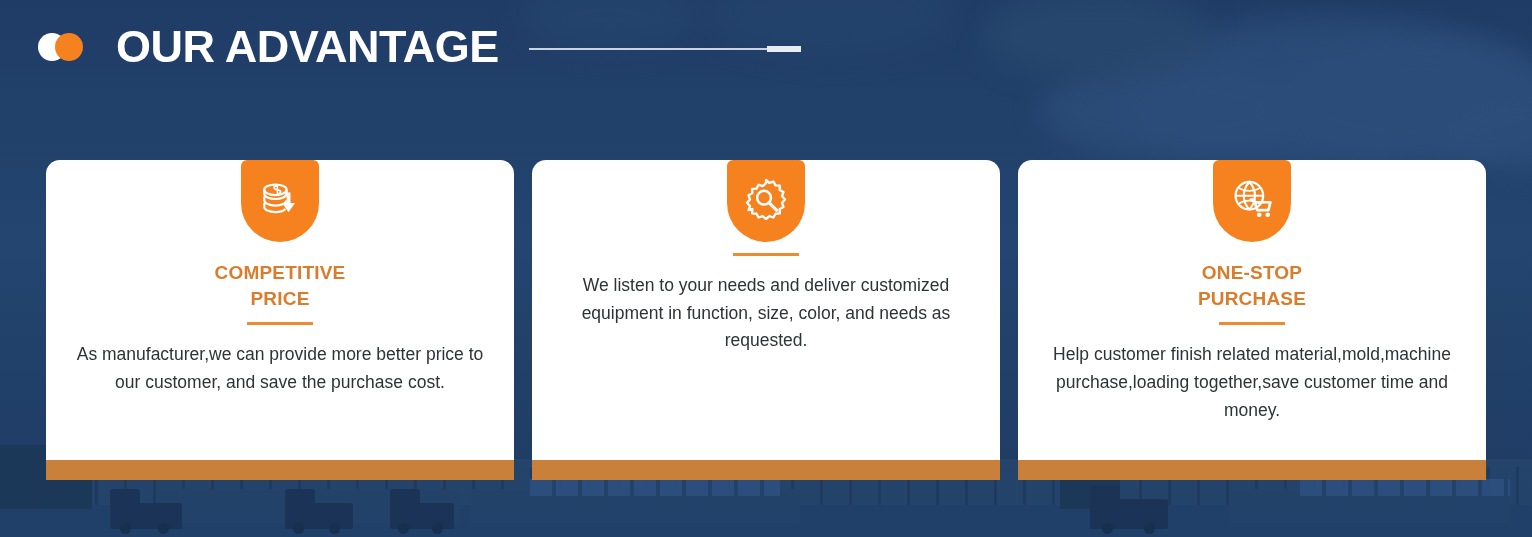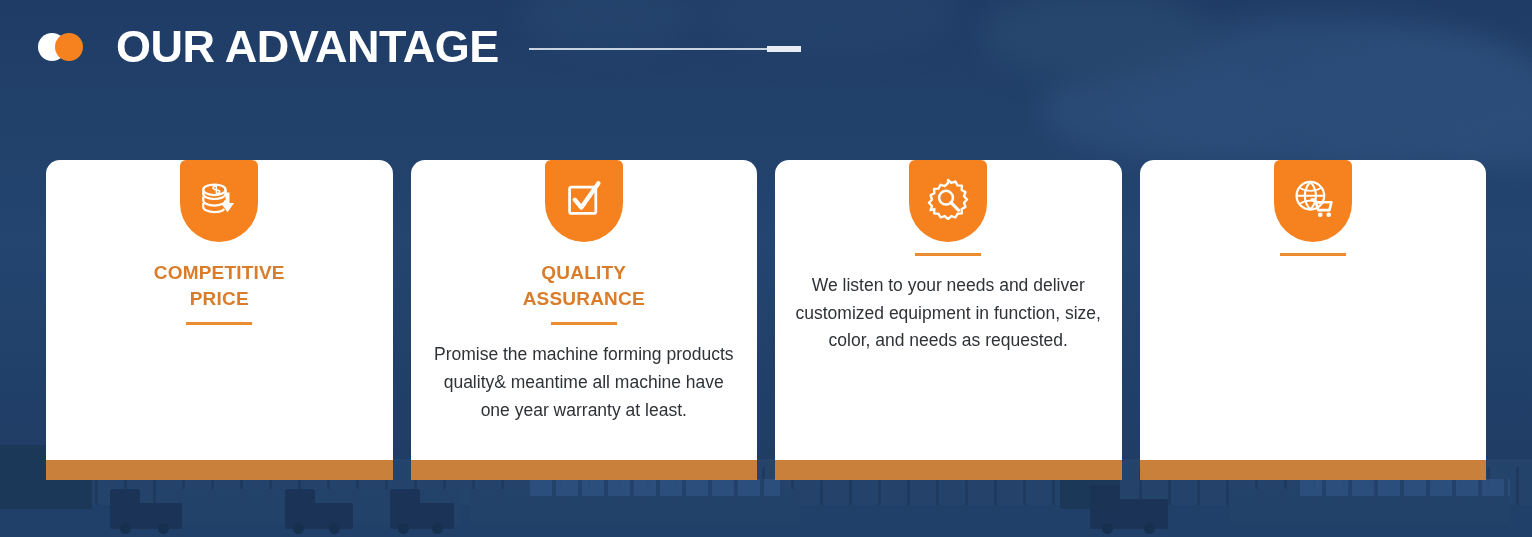--- a/index.html
+++ b/index.html
@@ -291,39 +291,25 @@
             <path d="M8 28v6c0 4.4 7.6 8 17 8s17-3.6 17-8" stroke="#fff" stroke-width="3.4" fill="none"></path>
             <path d="M8 38v6c0 4.4 7.6 8 17 8s13-2 15-5" stroke="#fff" stroke-width="3.4" fill="none"></path>
             <path d="M28 12c-3 0-5 1.2-5 3s2 2.6 5 3 5 1.4 5 3-2 3-5 3" stroke="#fff" stroke-width="2.6" fill="none" stroke-linecap="round"></path>
             <path d="M28 10v12" stroke="#fff" stroke-width="2.2" stroke-linecap="round"></path>
             <path d="M48 22v16h7L45 52 35 38h7V22z" fill="#fff"></path>
           </svg>
         </div>
         <div class="card-title">COMPETITIVE
 PRICE</div>
         <div class="divider"></div>
+        <div class="card-text">As manufacturer,we can provide more better price to our customer, and save the purchase cost.</div>
       </div>
       <div class="card-foot"></div>
     </div>
 
-    <div class="card">
-      <div class="card-body">
-        <div class="badge">
-          <svg viewBox="0 0 64 64" fill="none" xmlns="http://www.w3.org/2000/svg">
-            <rect x="10" y="14" width="40" height="40" rx="3" stroke="#fff" stroke-width="4.2"></rect>
-            <path d="M18 33l10 12L54 8" stroke="#fff" stroke-width="6.5" stroke-linecap="round" stroke-linejoin="round" fill="none"></path>
-          </svg>
-        </div>
-        <div class="card-title">QUALITY
-ASSURANCE</div>
-        <div class="divider"></div>
-        <div class="card-text">Promise the machine forming products quality&amp; meantime all machine have one year warranty at least.</div>
-      </div>
-      <div class="card-foot"></div>
-    </div>
 
     <div class="card">
       <div class="card-body">
         <div class="badge">
           <svg viewBox="0 0 64 64" fill="none" xmlns="http://www.w3.org/2000/svg">
             <path d="M32 3l5 4.6 6.3-2.2 3.2 5.8 6.7.4-.4 6.7 5.8 3.2-2.2 6.3 4.6 5-4.6 5 2.2 6.3-5.8 3.2.4 6.7-6.7.4-3.2 5.8-6.3-2.2-5 4.6-5-4.6-6.3 2.2-3.2-5.8-6.7-.4.4-6.7L5.4 49l2.2-6.3L3 37.7l4.6-5-2.2-6.3 5.8-3.2-.4-6.7 6.7-.4 3.2-5.8 6.3 2.2 5-4.6z" stroke="#fff" stroke-width="3.6" fill="none" stroke-linejoin="round"></path>
             <circle cx="29" cy="30" r="10.5" stroke="#fff" stroke-width="3.8" fill="none"></circle>
             <path d="M36.5 37.5L48 49" stroke="#fff" stroke-width="5" stroke-linecap="round"></path>
           </svg>
         </div>
@@ -338,19 +324,22 @@
         <div class="badge">
           <svg viewBox="0 0 64 64" fill="none" xmlns="http://www.w3.org/2000/svg">
             <circle cx="28" cy="27" r="21" stroke="#fff" stroke-width="3.4" fill="none"></circle>
             <path d="M7 27h42M28 6c6 6.5 8.5 13.5 8.5 21S34 41.5 28 48c-6-6.5-8.5-13.5-8.5-21S22 12.5 28 6z" stroke="#fff" stroke-width="3.2" fill="none"></path>
             <path d="M12 15c4.5 3 10 4.6 16 4.6S39.5 18 44 15M12 39c4.5-3 10-4.6 16-4.6S39.5 36 44 39" stroke="#fff" stroke-width="2.6" fill="none"></path>
             <path d="M30 33h5l5 16h17l3-12H38" stroke="#fff" stroke-width="4" fill="none" stroke-linecap="round" stroke-linejoin="round"></path>
             <circle cx="43" cy="56" r="3.6" fill="#fff"></circle>
             <circle cx="56" cy="56" r="3.6" fill="#fff"></circle>
           </svg>
         </div>
+        <div class="card-title">ONE-STOP
+PURCHASE</div>
         <div class="divider"></div>
+        <div class="card-text">Help customer finish related material,mold,machine purchase,loading together,save customer time and money.</div>
       </div>
       <div class="card-foot"></div>
     </div>
 
   </div>
 </div>
 
 </body></html>

